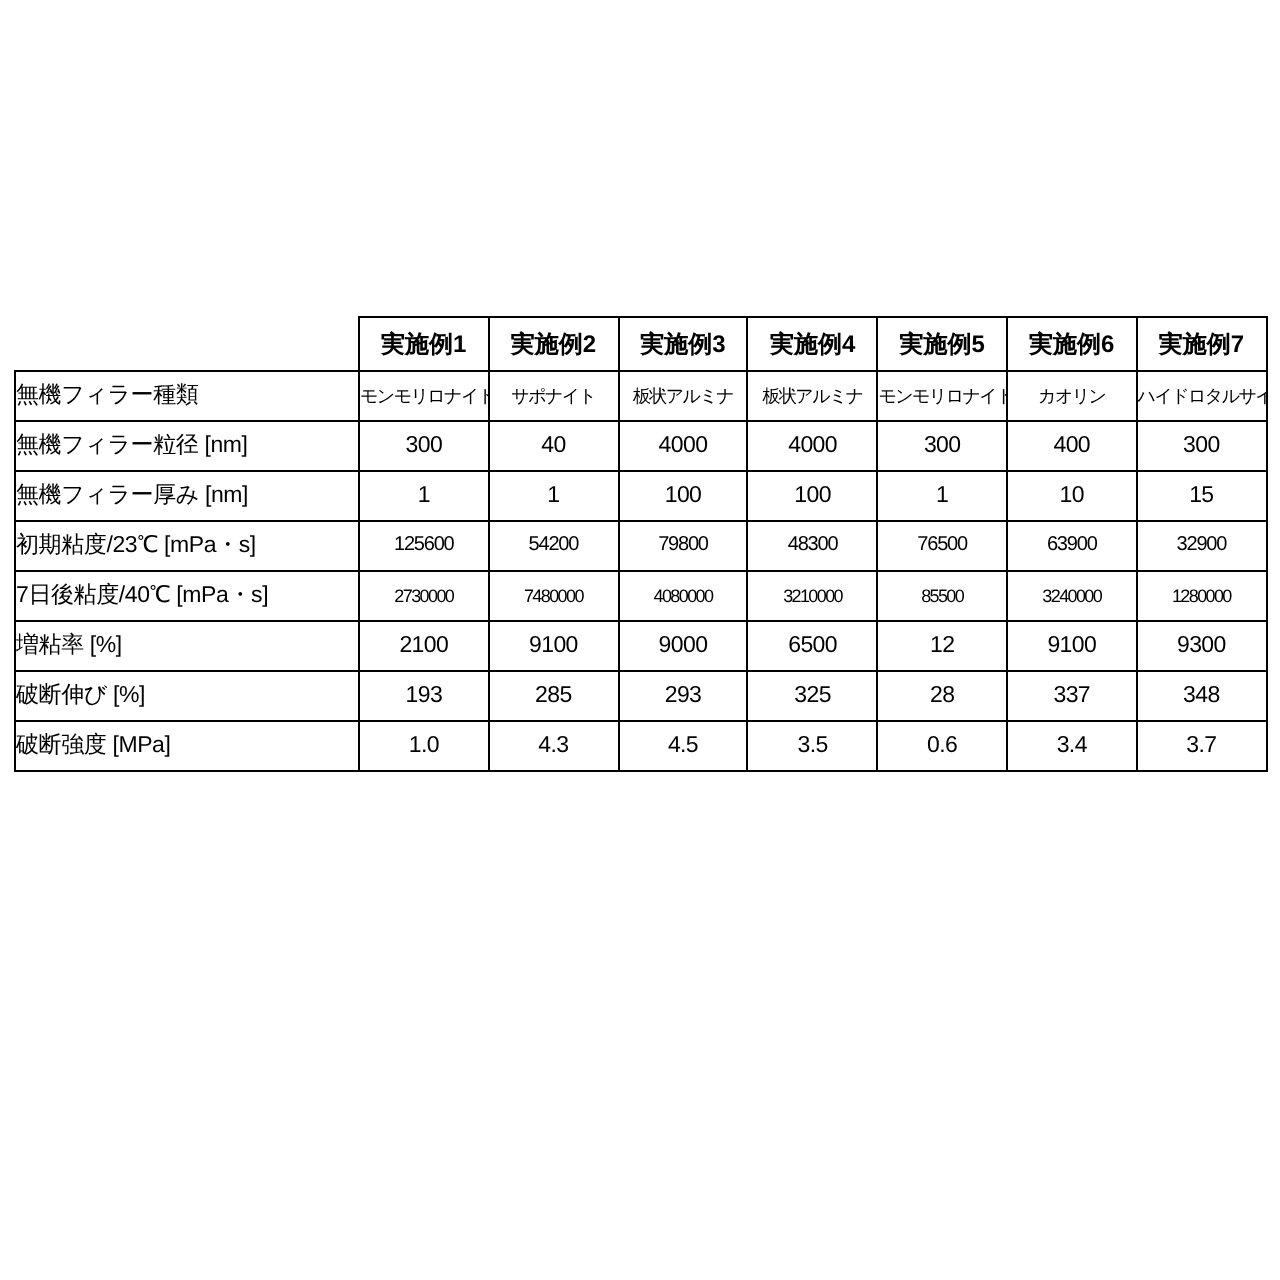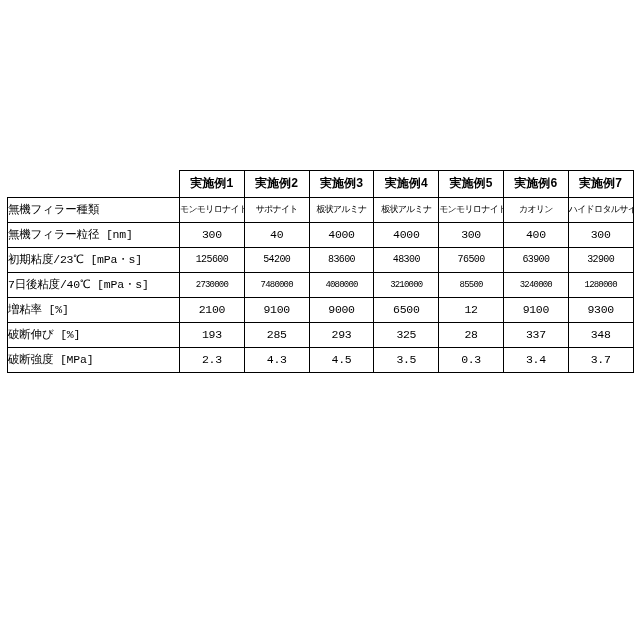--- a/index.html
+++ b/index.html
@@ -19,23 +19,22 @@
     position: absolute;
     left: 0;
     top: 0;
     width: 640px;
     height: 640px;
     background: #ffffff;
   }
   .table-wrap {
     position: absolute;
     left: 7px;
-    top: 170px;
+    top: 158px;
     width: 626px;
-    font-family: Liberation Mono, monospace;
   }
   table.data-table {
     border-collapse: collapse;
     table-layout: fixed;
     width: 626px;
     font-size: 11px;
   }
   table.data-table td, table.data-table th {
     border: 1px solid #000000;
     padding: 0;
@@ -133,28 +132,38 @@
           <td class="row-label">無機フィラー粒径 [nm]</td>
           <td class="val">300</td>
           <td class="val">40</td>
           <td class="val">4000</td>
           <td class="val">4000</td>
           <td class="val">300</td>
           <td class="val">400</td>
           <td class="val">300</td>
         </tr>
 
+        <tr>
+          <td class="row-label">無機フィラー厚み [nm]</td>
+          <td class="val">1</td>
+          <td class="val">1</td>
+          <td class="val">100</td>
+          <td class="val">100</td>
+          <td class="val">1</td>
+          <td class="val">10</td>
+          <td class="val">15</td>
+        </tr>
 
 
 
         <tr>
           <td class="row-label">初期粘度/23℃ [mPa・s]</td>
           <td class="val narrow">125600</td>
           <td class="val narrow">54200</td>
-          <td class="val narrow">83600</td>
+          <td class="val narrow">79800</td>
           <td class="val narrow">48300</td>
           <td class="val narrow">76500</td>
           <td class="val narrow">63900</td>
           <td class="val narrow">32900</td>
         </tr>
 
         <tr>
           <td class="row-label">7日後粘度/40℃ [mPa・s]</td>
           <td class="val tiny">2730000</td>
           <td class="val tiny">7480000</td>
@@ -182,24 +191,24 @@
           <td class="val">285</td>
           <td class="val">293</td>
           <td class="val">325</td>
           <td class="val">28</td>
           <td class="val">337</td>
           <td class="val">348</td>
         </tr>
 
         <tr>
           <td class="row-label">破断強度 [MPa]</td>
-          <td class="val">2.3</td>
+          <td class="val">1.0</td>
           <td class="val">4.3</td>
           <td class="val">4.5</td>
           <td class="val">3.5</td>
-          <td class="val">0.3</td>
+          <td class="val">0.6</td>
           <td class="val">3.4</td>
           <td class="val">3.7</td>
         </tr>
       </tbody>
     </table>
   </div>
 </div>
 
 </body></html>

